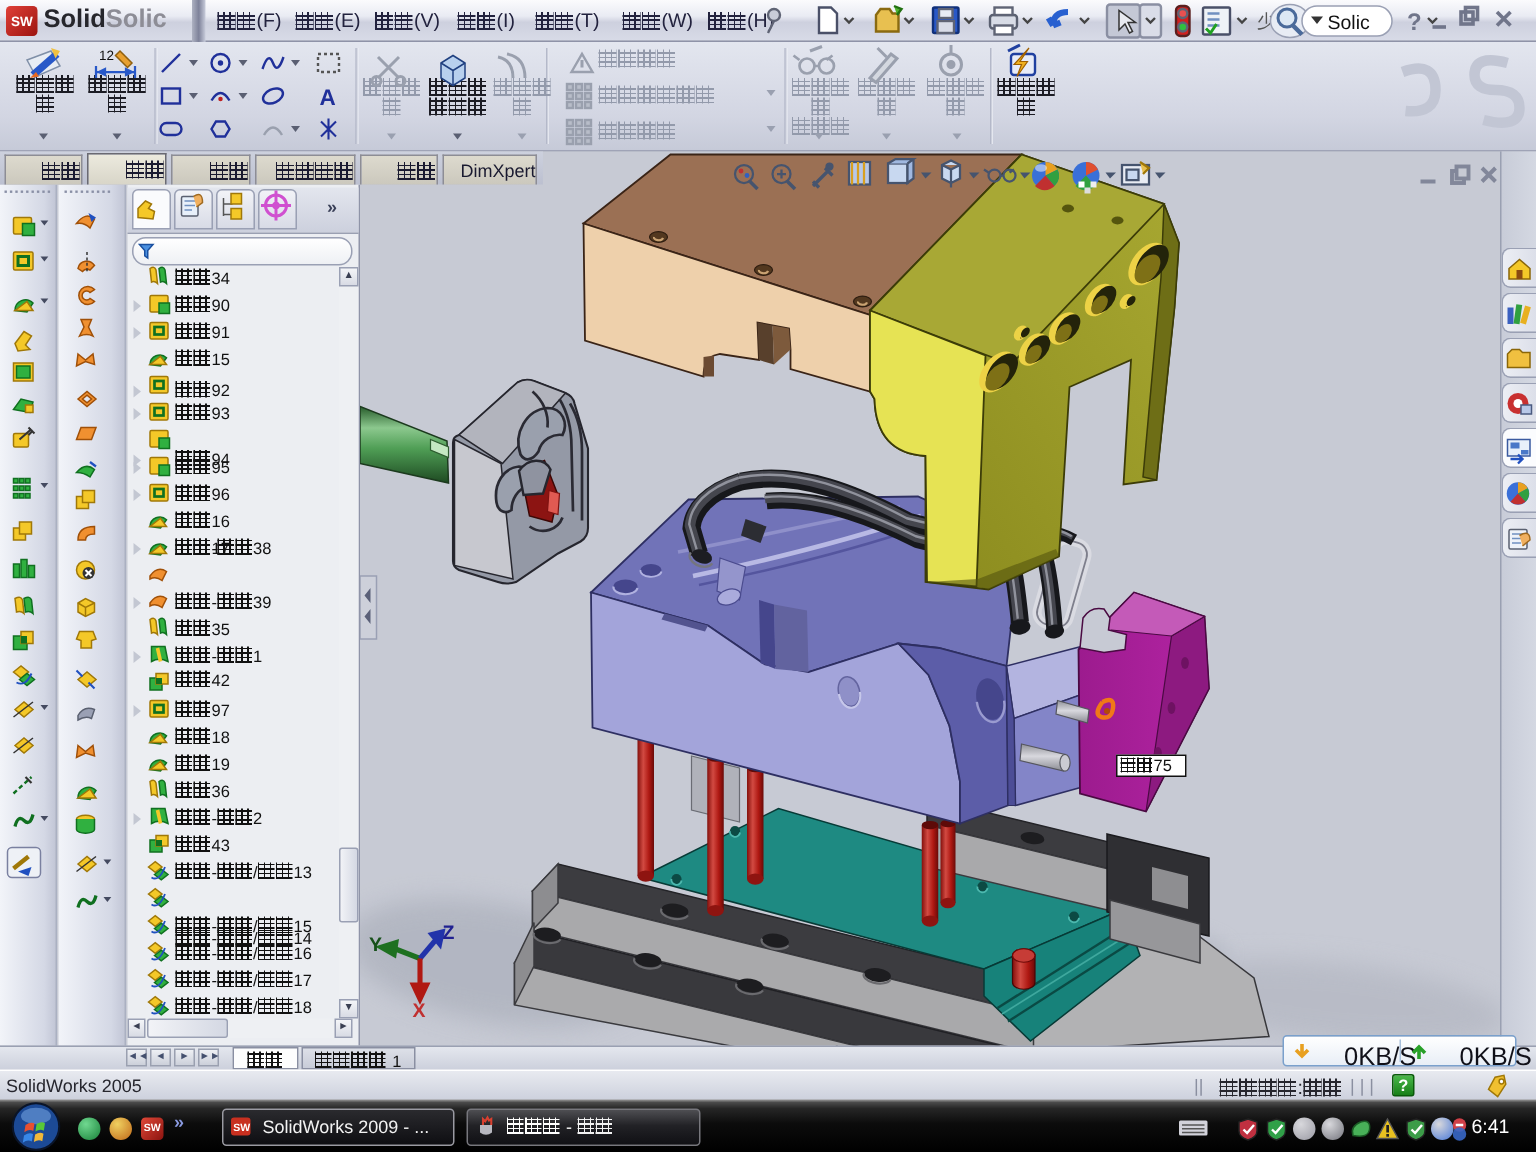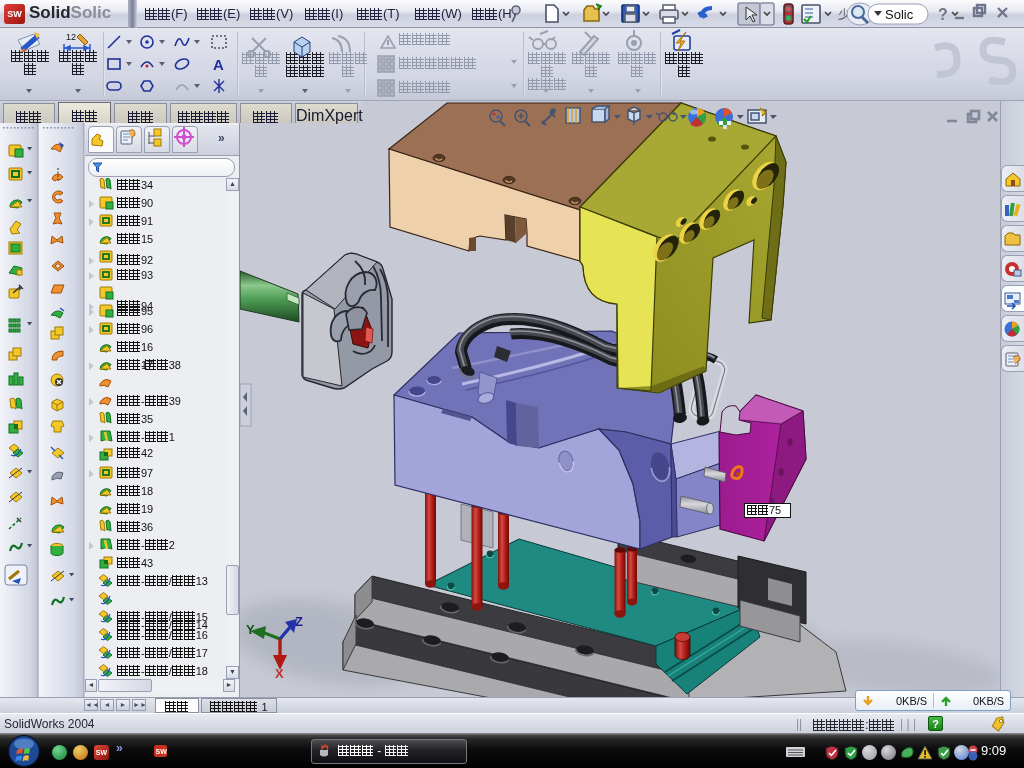--- a/index.html
+++ b/index.html
@@ -19,21 +19,21 @@
 .menu{top:6px;font-size:13px;color:#22223e}
 
 #cmd{left:0;top:28px;width:1024px;height:73px;background:linear-gradient(180deg,#e3e6ef 0%,#d2d5e2 70%,#c6cad8 100%);border-bottom:1px solid #9fa3b6}
 .vsep{position:absolute;top:4px;width:2px;height:64px;background:linear-gradient(90deg,#a8adc0,#f0f2f8)}
 .blab{position:absolute;text-align:center;font-size:12px;line-height:13px;color:#1c1c24}
 .blab.dis{color:#939aab}
 .dda{position:absolute;width:0;height:0;border-left:3px solid transparent;border-right:3px solid transparent;border-top:4px solid #5a5f72}
 .dda.dis{border-top-color:#9aa0b0}
 
 #tabs{left:0;top:101px;width:362px;height:22px;background:linear-gradient(180deg,#cdd1de,#bcc0d0);z-index:4}
-.tab{position:absolute;z-index:5;height:20px;background:linear-gradient(180deg,#dddace,#cbc8bd);border:1px solid #8d8d95;border-bottom:none;font-size:16px;color:#1a1a30;text-align:center;padding-top:3px}
+.tab{position:absolute;z-index:5;height:20px;background:linear-gradient(180deg,#dddace,#cbc8bd);border:1px solid #8d8d95;border-bottom:none;font-size:12px;color:#1a1a30;text-align:right;padding-top:3px}
 .tab.act{background:linear-gradient(180deg,#eceade,#d8d5c8);height:21px;border-color:#6a6a72}
 
 #ltb1{left:0;top:123px;width:38px;height:574px;background:linear-gradient(90deg,#f2f4f9,#d4d8e5 80%,#c2c6d6);border-right:1px solid #aab0c2}
 #ltb2{left:39px;top:123px;width:45px;height:574px;background:linear-gradient(90deg,#f2f4f9,#d4d8e5 80%,#c2c6d6);border-right:1px solid #aab0c2}
 #tree{left:85px;top:123px;width:155px;height:574px;background:#eceef2;border-right:1px solid #8f94a8}
 #treehead{left:0px;top:2px;width:154px;height:31px;background:linear-gradient(180deg,#e3e6ee,#ccd0dd);border-bottom:1px solid #9aa0b2}
 .ttab{position:absolute;top:3px;width:26px;height:27px;background:linear-gradient(180deg,#f2f3f7,#d8dbe6);border:1px solid #9aa0b4;border-radius:4px 4px 0 0}
 .ttab.act{background:#fafbfd}
 #filter{left:3px;top:35px;width:147px;height:19px;background:linear-gradient(180deg,#fff,#eef0f4);border:1px solid #9aa0b4;border-radius:9px}
 .trow{position:absolute;left:0;width:121px;height:18px;font-size:11px;color:#111}
@@ -44,21 +44,21 @@
 .sbtn{position:absolute;background:linear-gradient(180deg,#f4f5f8,#d8dbe4);border:1px solid #9aa0b4;font-size:7px;color:#3a3f52;text-align:center;line-height:10px}
 .sthumb{position:absolute;background:linear-gradient(90deg,#f2f3f7,#d4d8e3);border:1px solid #9aa0b4;border-radius:2px}
 
 #tpane{left:1000px;top:101px;width:24px;height:596px;background:linear-gradient(90deg,#c8ccd8,#d4d8e2);border-left:1px solid #9aa0b2}
 .tpbtn{position:absolute;width:23px;height:27px;background:linear-gradient(90deg,#eceef4,#dcdfe9);border:1px solid #9aa0b4;border-right:none;border-radius:6px 0 0 6px}
 
 #mtabs{left:0;top:697px;width:1024px;height:16px;background:linear-gradient(180deg,#e4e7ee,#ccd0dc);border-top:1px solid #9aa0b2}
 .navb{position:absolute;width:14px;height:12px;background:linear-gradient(180deg,#eef0f4,#ccd0da);border:1px solid #9aa0b0;color:#44506e;font-size:7px;line-height:10px;text-align:center}
 .mtab{position:absolute;height:15px;font-size:11px;color:#111;text-align:center;padding-top:2px;border:1px solid #8a8fa2}
 #status{left:0;top:713px;width:1024px;height:20px;background:linear-gradient(180deg,#e8eaf0,#cdd1dd);border-top:1px solid #fff;font-size:12px;color:#26262e}
-#netmon{left:855px;top:690px;width:156px;height:21px;background:linear-gradient(180deg,#fff,#e8eef6);border:1px solid #7aa0cc;border-radius:3px;font-size:11px;color:#101018}
+#netmon{left:855px;top:690px;width:156px;height:21px;background:linear-gradient(180deg,#fff,#e8eef6);border:1px solid #7aa0cc;border-radius:3px;font-size:17px;color:#101018}
 
 #tbar{left:0;top:733px;width:1024px;height:35px;background:linear-gradient(180deg,#9a9a9a 0,#4a4a4a 2px,#262626 6px,#0c0c0c 16px,#000 100%)}
 .tbtn{position:absolute;top:6px;height:25px;background:linear-gradient(180deg,#4e4e52,#222226 45%,#101014);border:1px solid #77777d;border-radius:3px;color:#f2f2f2;font-size:12px;padding:4px 6px 0 26px;white-space:nowrap;overflow:hidden}
 .tray{position:absolute;top:12px;width:15px;height:15px;border-radius:3px}
 #clock{position:absolute;left:981px;top:10px;color:#fff;font-size:13px}
 svg{display:block}
 </style></head><body>
 <div id="title" class="abs"></div>
 <div id="logo" class="abs">SW</div>
 <div id="swname" class="abs">Solid<b>Solic</b></div>
@@ -995,21 +995,21 @@
     </g>
 </svg>
 <div id="mtabs" class="abs"></div>
 <div class="navb abs" style="left:84px;top:699px">◄◄</div>
 <div class="navb abs" style="left:100px;top:699px">◄</div>
 <div class="navb abs" style="left:116px;top:699px">►</div>
 <div class="navb abs" style="left:132px;top:699px">►►</div>
 <div class="mtab abs" style="left:155px;top:698px;width:44px;background:#fdfdfd"><i class="g11"></i><i class="g11"></i></div>
 <div class="mtab abs" style="left:201px;top:698px;width:76px;background:linear-gradient(180deg,#dde0e8,#c8ccd8)"><i class="g11"></i><i class="g11"></i><i class="g11"></i><i class="g11"></i> 1</div>
 <div id="status" class="abs">
-<div class="abs" style="left:4px;top:3px">SolidWorks 2004</div>
+<div class="abs" style="left:4px;top:3px">SolidWorks 2005</div>
 <div class="abs" style="left:796px;top:3px;color:#8a8fa0">||</div>
 <div class="abs" style="left:813px;top:3px;font-size:13px"><i class="g12"></i><i class="g12"></i><i class="g12"></i><i class="g12"></i>:<i class="g12"></i><i class="g12"></i></div>
 <div class="abs" style="left:900px;top:3px;color:#8a8fa0">| | |</div>
 <div class="abs" style="left:928px;top:2px;width:15px;height:15px;background:linear-gradient(180deg,#4ab84a,#188018);border:1px solid #0a5a0a;border-radius:2px;color:#fff;font-weight:bold;font-size:11px;text-align:center;line-height:15px">?</div>
 <svg class="abs" style="left:988px;top:1px" width="20" height="18">
       <path d="M4 10 L10 3 h6 v6 L9 16 Z" fill="#f0c030" stroke="#a07808" transform="rotate(-12 10 9)"></path>
       <circle cx="13" cy="6" r="1.6" fill="#fff" stroke="#a07808"></circle>
     </svg>
 </div>
 <div id="netmon" class="abs">
@@ -1031,20 +1031,21 @@
         <path d="M11 16 q3.5 -2.5 6 -1 l-0.8 5 q-2.8 -1.6 -6 0.8 z" fill="#e85030"></path>
         <path d="M18.4 15.4 q3 -2 5.6 -0.6 l-0.8 5 q-2.6 -1.4 -5.6 0.6 z" fill="#58c838"></path>
         <path d="M10 23 q3.5 -2.5 6 -1 l-0.8 5 q-2.8 -1.6 -6 0.8 z" fill="#3888e8"></path>
         <path d="M17.4 22.4 q3 -2 5.6 -0.6 l-0.8 5 q-2.6 -1.4 -5.6 0.6 z" fill="#f0b838"></path>
       </g>
 </svg>
 <div class="tray" style="left:52px;background:radial-gradient(circle at 35% 30%,#70d890,#188038);border-radius:50%"></div>
 <div class="tray" style="left:73px;background:radial-gradient(circle at 35% 30%,#f0d060,#c06818);border-radius:50%"></div>
 <div class="tray" style="left:94px;background:linear-gradient(135deg,#e04838,#8c1410);border-radius:3px;color:#fff;font-size:7px;font-weight:bold;text-align:center;line-height:15px">SW</div>
 <div class="abs" style="left:116px;top:8px;color:#8a9ae0;font-weight:bold;font-size:12px">»</div>
+<div class="tbtn" style="left:148px;width:155px;border-color:#9a9aa2;background:linear-gradient(180deg,#2a2a2e,#0e0e12)">SolidWorks 2009 - ...</div>
 <svg class="abs" style="left:153px;top:10px" width="16" height="16">
       <rect x="1" y="2" width="13" height="12" rx="2" fill="#c83020"></rect>
       <text x="2.5" y="11" font-size="7" font-weight="bold" fill="#fff">SW</text>
     </svg>
 <div class="tbtn" style="left:311px;width:156px"><span style="color:#fff"><i class="g11"></i><i class="g11"></i><i class="g11"></i></span> - <i class="g11"></i><i class="g11"></i></div>
 <svg class="abs" style="left:316px;top:10px" width="16" height="16">
       <path d="M4 7 h8 v5 q-4 3 -8 0 z" fill="#b8b8c0"></path>
       <path d="M6 7 V3 l1.5 1.5 L9 2 l1 2 1.5 -1 V7" stroke="#d84030" stroke-width="1.4" fill="none"></path>
     </svg>
 <svg class="abs" style="left:786px;top:13px" width="20" height="12">
@@ -1072,13 +1073,13 @@
 <svg class="abs" style="left:936px;top:12px" width="16" height="16">
       <path d="M8 1 l6 2 v6 q0 4 -6 6 q-6 -2 -6 -6 v-6 z" fill="#3c9c48" stroke="#222"></path>
       <path d="M5 8 l2.4 2.4 L12 5" stroke="#fff" stroke-width="1.6" fill="none"></path>
     </svg>
 <div class="tray" style="left:954px;background:radial-gradient(circle at 35% 30%,#d8d8dc,#4878d8);border-radius:50%"></div>
 <svg class="abs" style="left:965px;top:12px" width="16" height="16">
       <circle cx="8" cy="5" r="4.5" fill="#d04048"></circle>
       <path d="M5.5 5 h5" stroke="#fff" stroke-width="1.6"></path>
       <circle cx="8" cy="11" r="4.5" fill="#3868c8" opacity="0.9"></circle>
     </svg>
-<div id="clock">9:09</div>
+<div id="clock">6:41</div>
 </div>
 </body></html>

